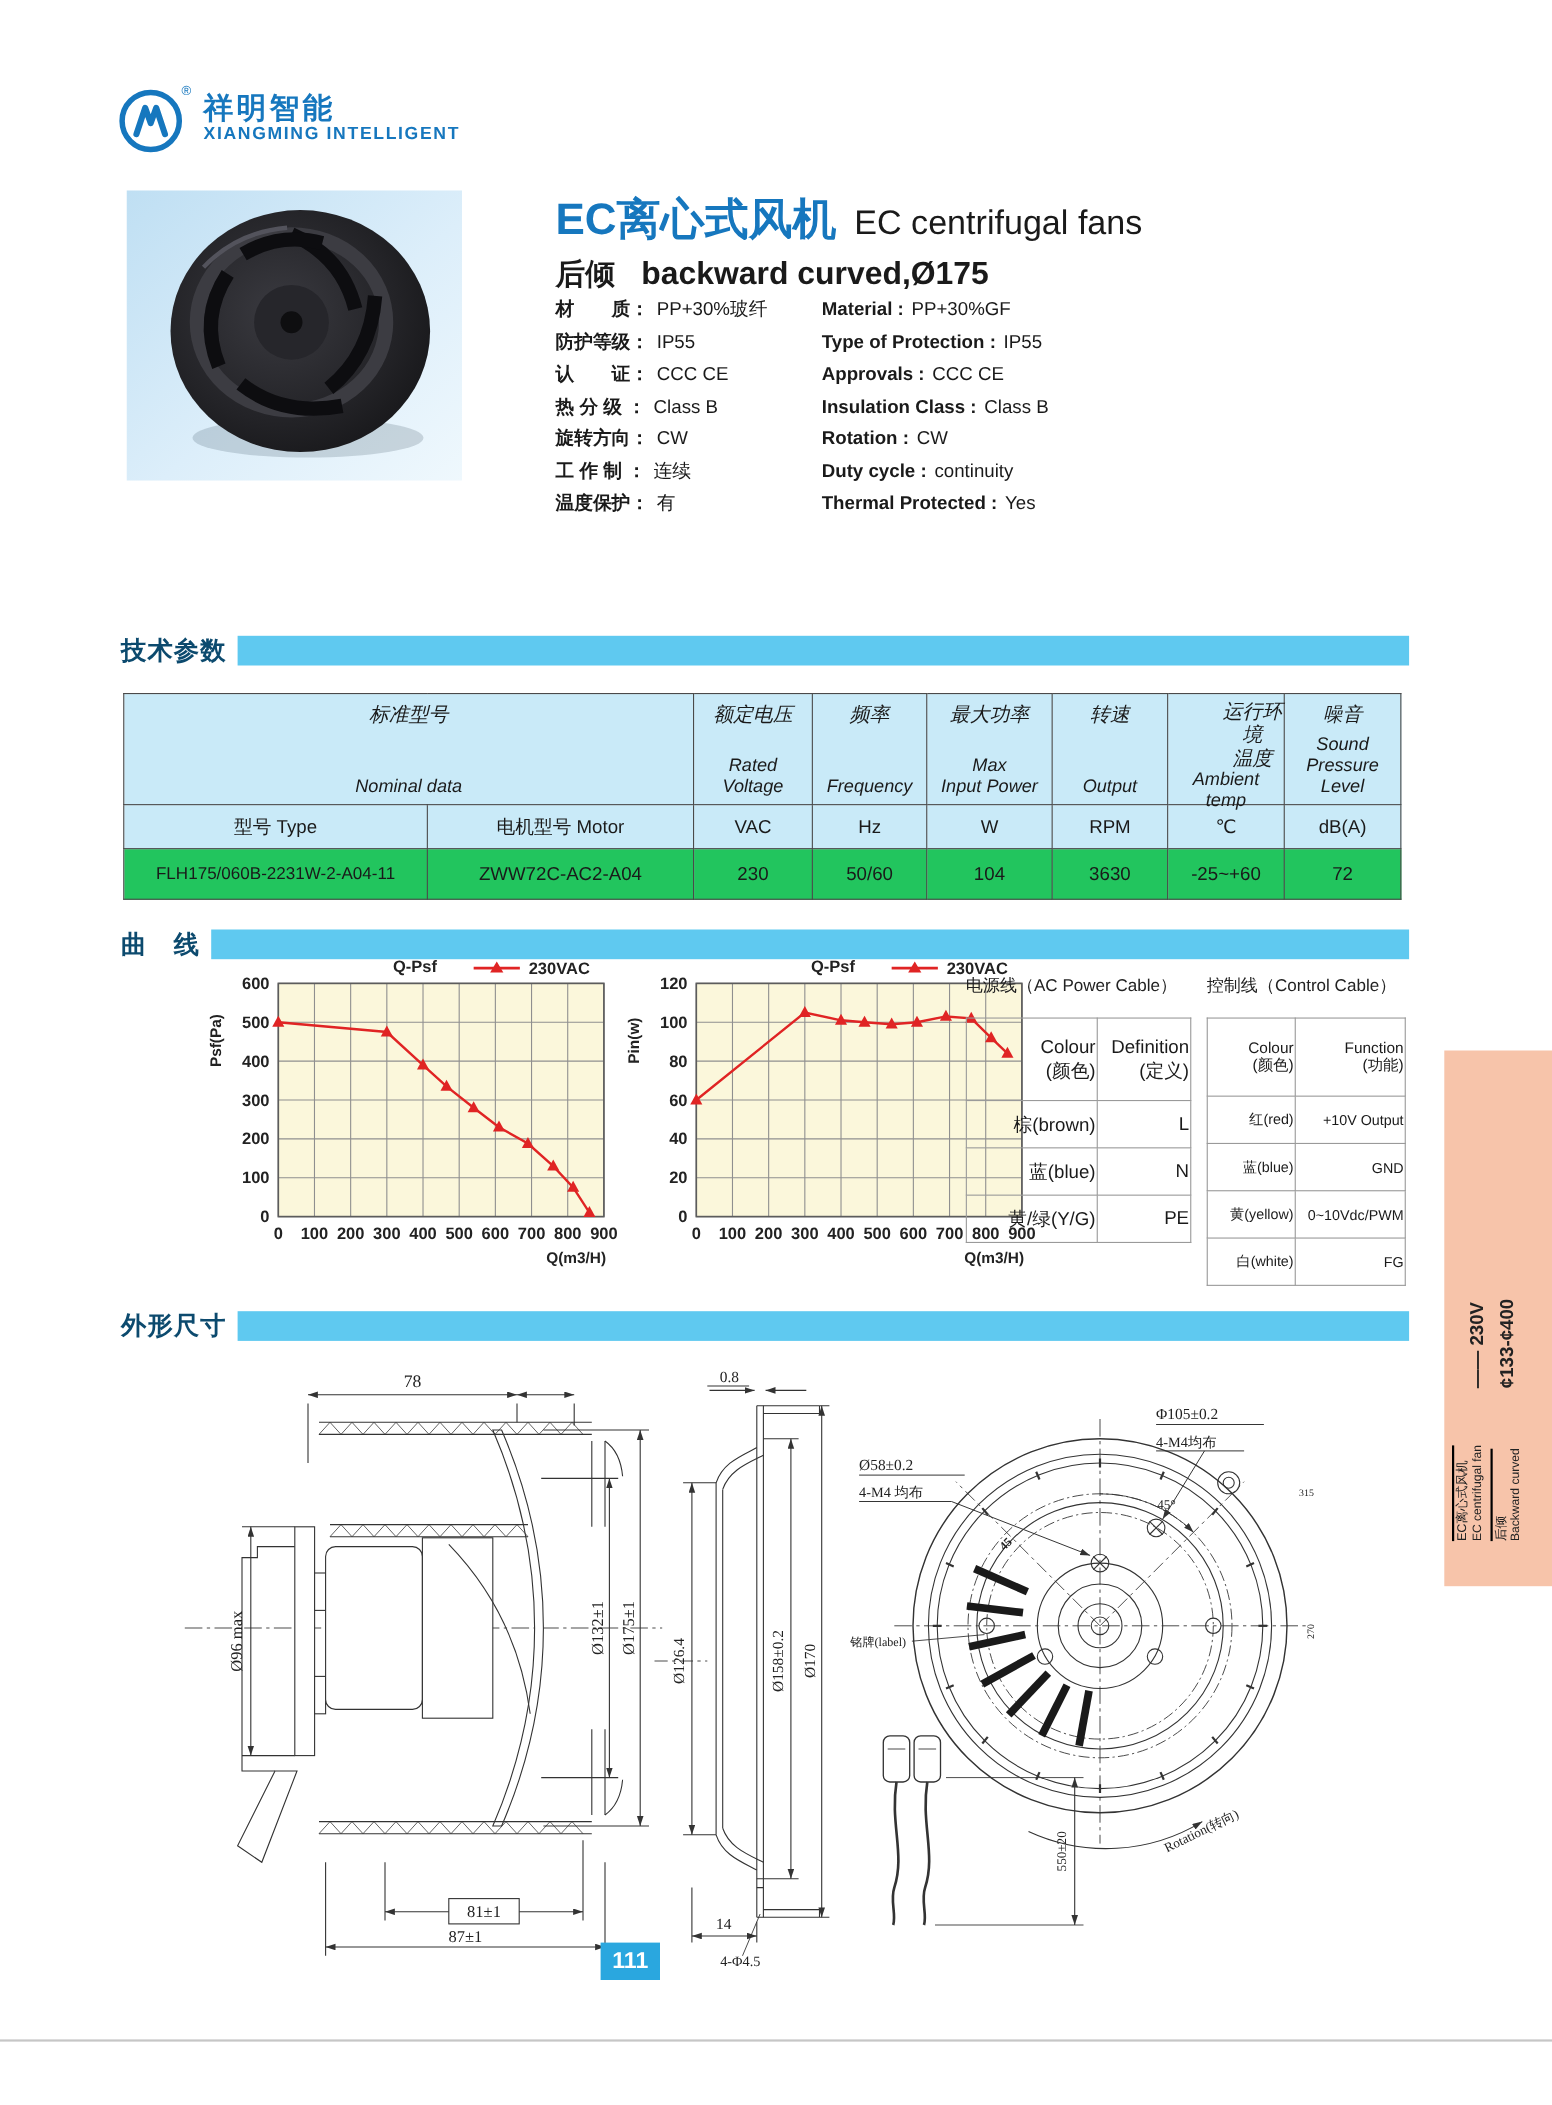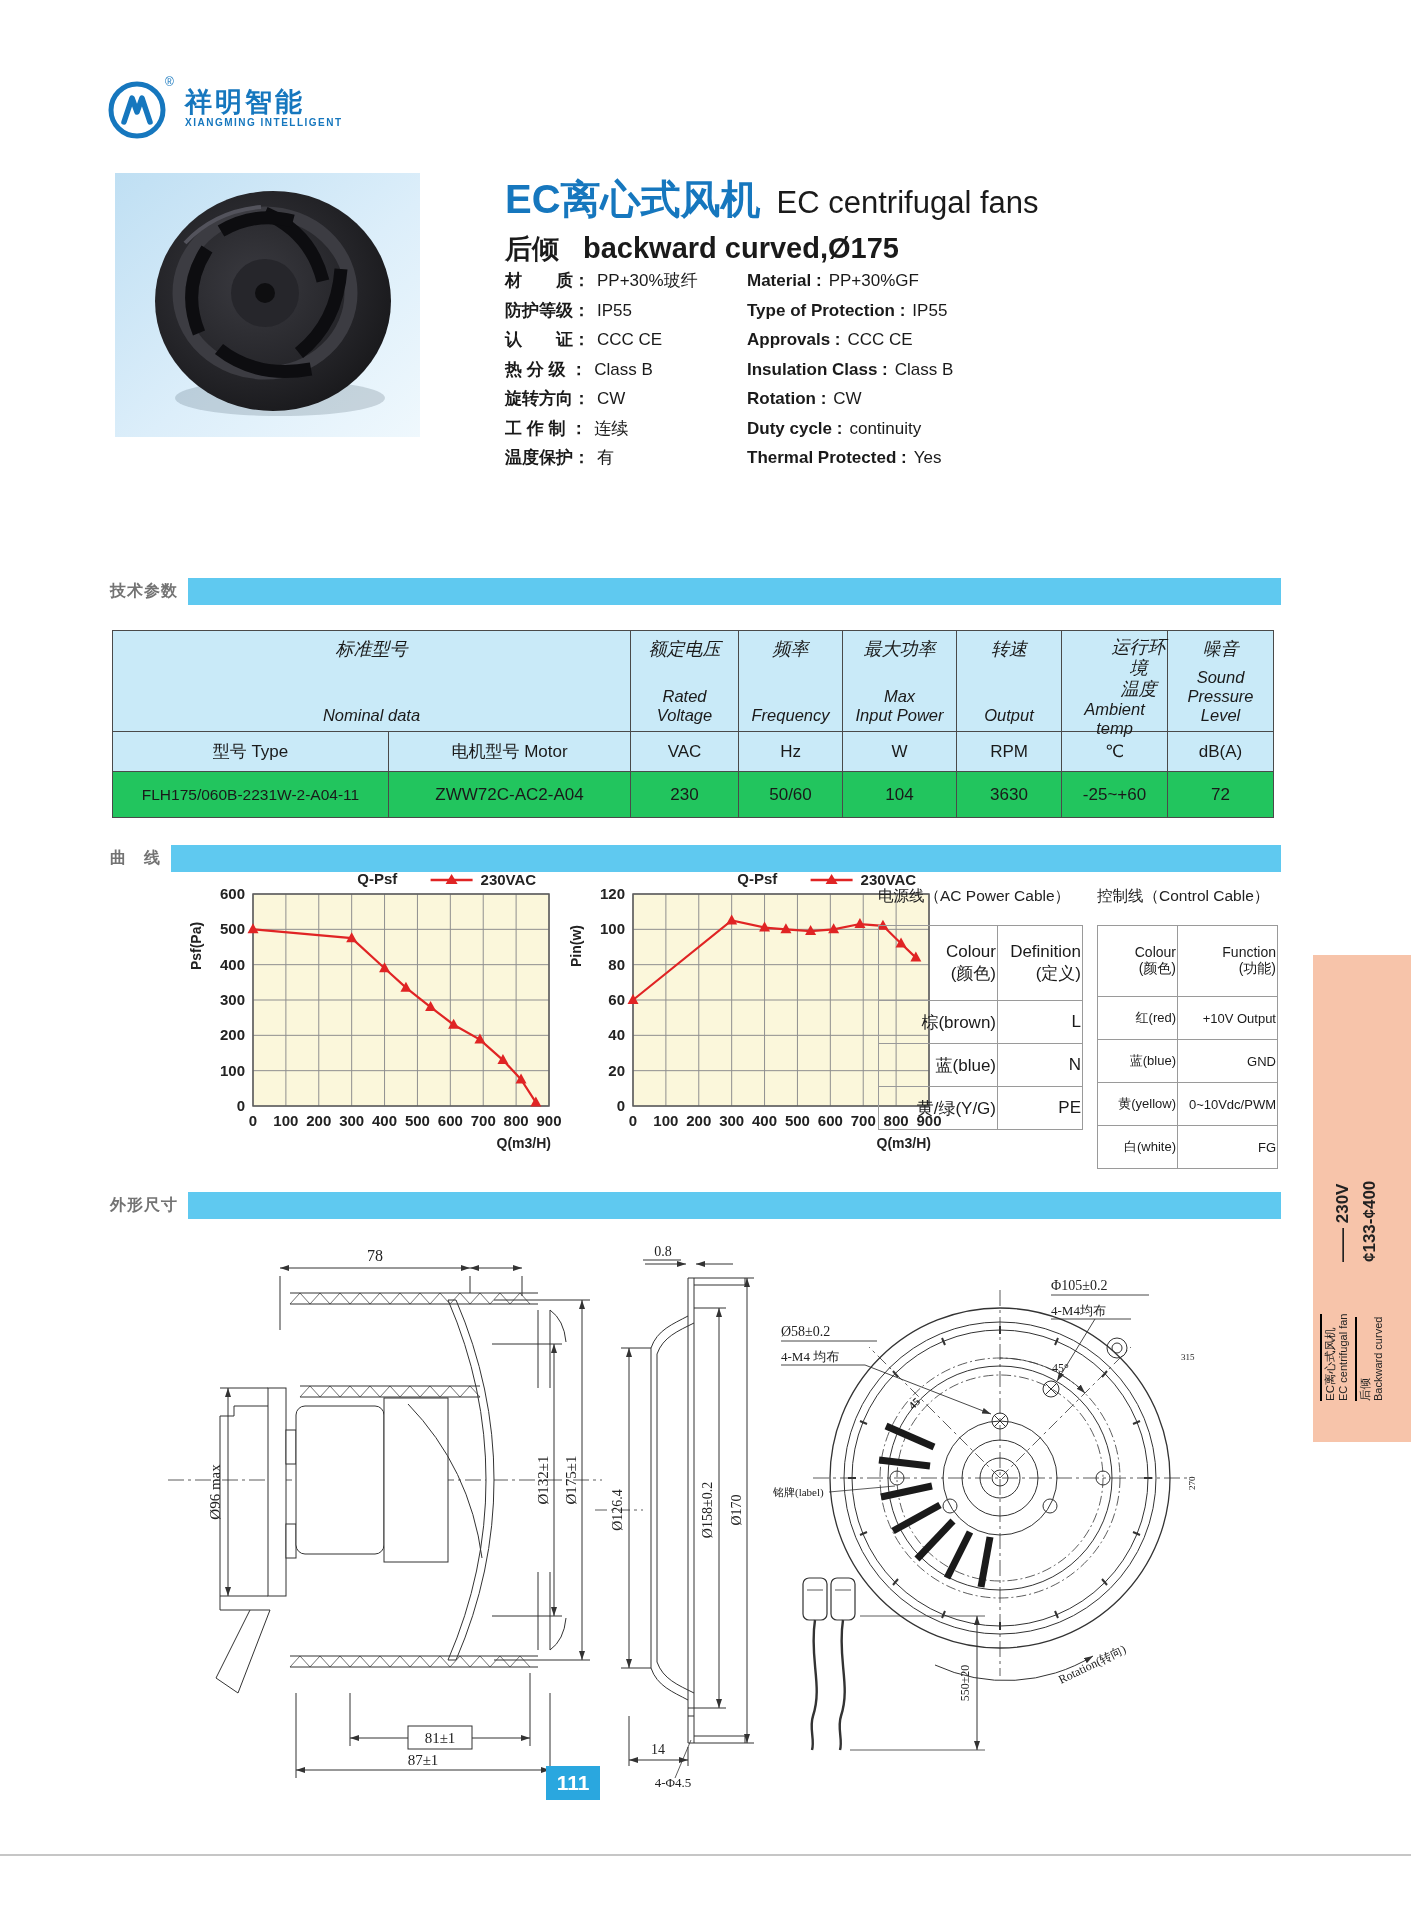--- a/index.html
+++ b/index.html
@@ -4,41 +4,41 @@
 <style>
   html,body{margin:0;padding:0;background:#e8e8e8;}
   .page{position:relative;width:1411px;height:1914px;background:#ffffff;margin:0 auto;
         font-family:"Liberation Sans","DejaVu Sans",sans-serif;color:#1a1a1a;overflow:hidden;}
   .abs{position:absolute;}
 
   
   .logo{left:105px;top:70px;display:flex;align-items:center;}
   .logo-text{margin-left:10px;}
   .logo-cn{font-size:27px;font-weight:bold;color:var(--brand);letter-spacing:3px;line-height:30px;}
-  .logo-en{font-size:10px;font-weight:bold;color:var(--brand);letter-spacing:1.5px;}
+  .logo-en{font-size:16px;font-weight:bold;color:var(--brand);letter-spacing:1.5px;}
 
   
   .photo{left:115px;top:173px;width:305px;height:264px;}
 
   
   .titleblock{left:505px;top:172px;width:800px;}
   .t1-cn{font-size:40px;font-weight:bold;color:var(--brand);}
   .t1-en{font-size:31px;color:#1a1a1a;margin-left:16px;}
   .t2{margin-top:4px;}
   .t2-cn{font-size:27px;font-weight:bold;}
   .t2-en{font-size:29px;font-weight:bold;margin-left:24px;}
   .specs{left:505px;top:266px;width:800px;display:flex;font-size:17px;}
   .spec-col{line-height:29.5px;}
   .spec-col.cn{width:242px;}
   .spec-label{font-weight:bold;}
   .spec-value{margin-left:7px;}
 
   
   .sec{display:flex;align-items:center;left:110px;width:1171px;height:27px;}
-  .sec-title{font-size:16px;font-weight:bold;color:#737373;letter-spacing:1px;margin-right:10px;white-space:nowrap;}
+  .sec-title{font-size:23px;font-weight:bold;color:#0c4a6e;letter-spacing:1px;margin-right:10px;white-space:nowrap;}
   .sec-bar{flex:1;height:27px;background:var(--bar);}
 
   
   .ptable{border-collapse:collapse;table-layout:fixed;width:1161px;}
   .ptable td{border:1.5px solid #4a4a4a;text-align:center;vertical-align:middle;padding:0;}
   .ptable .hd{background:var(--table_header_bg);}
   .hcell{display:flex;flex-direction:column;justify-content:space-between;height:88px;padding:6px 1px;font-style:italic;}
   .hcell .cn{font-size:18px;}
   .hcell .en{font-size:16.5px;white-space:pre-line;line-height:19px;}
   .sub{font-size:17px;height:40px;}

